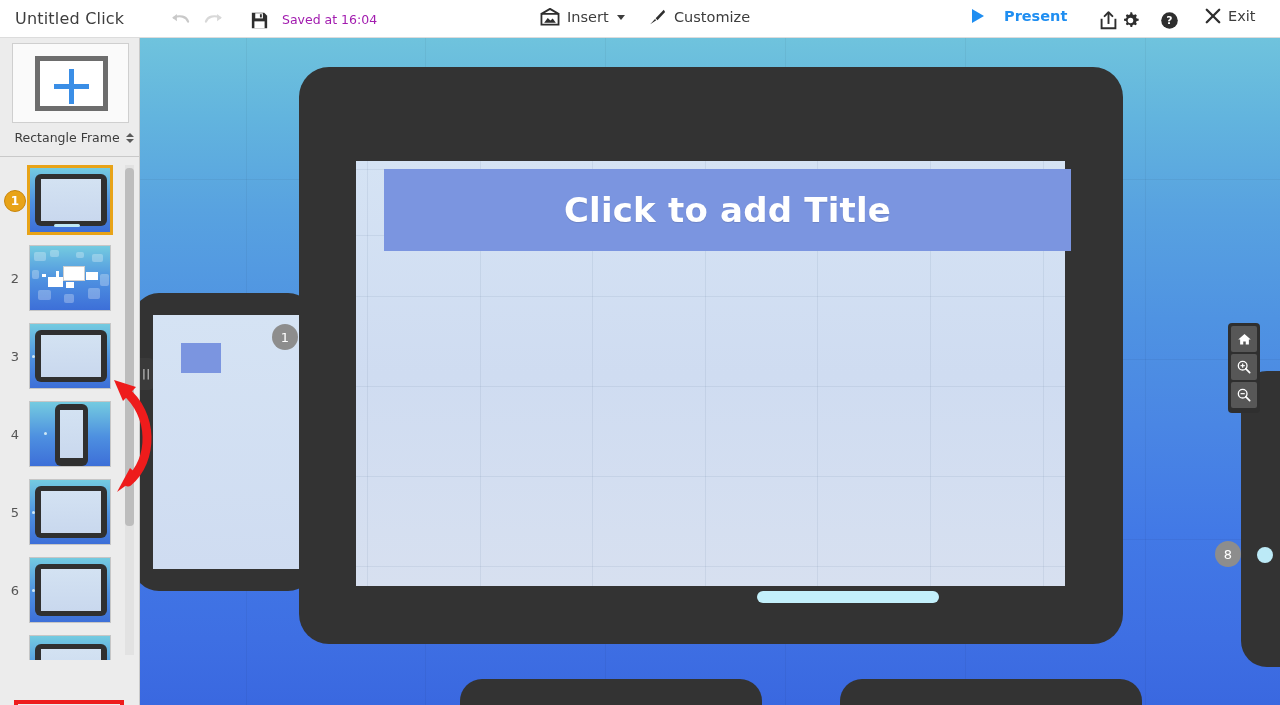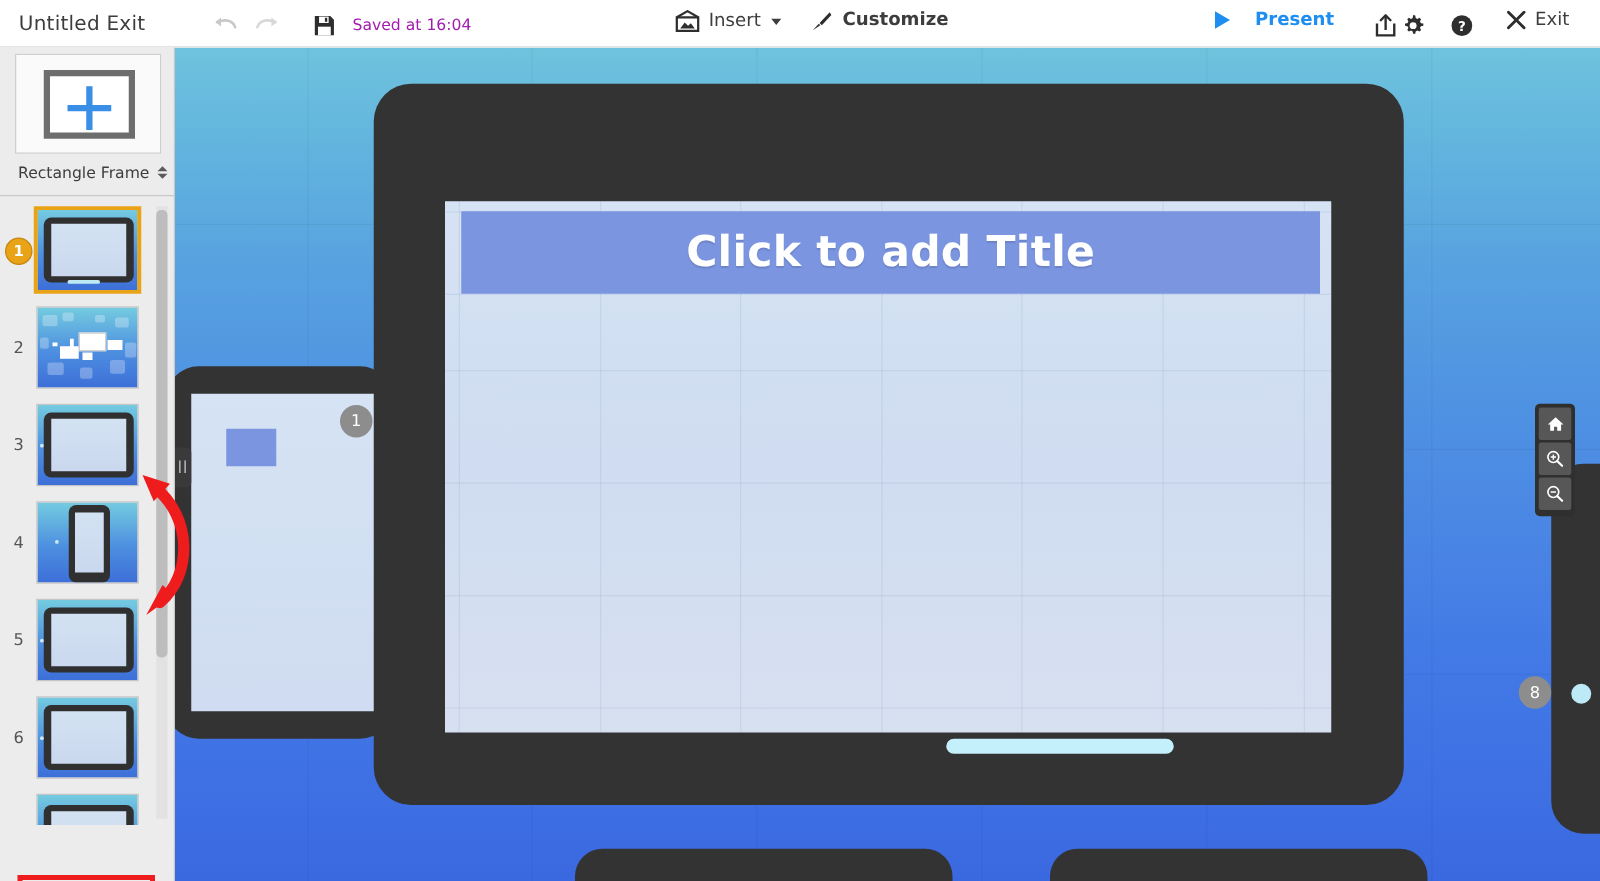--- a/index.html
+++ b/index.html
@@ -30,21 +30,21 @@
   .saved-label {
     position: absolute; left: 282px; top: 12px;
     font-size: 12.5px; color: #a21caf; white-space: nowrap;
   }
   #insert-group {
     position: absolute; left: 540px; top: 8px;
     display: flex; align-items: center; gap: 7px; cursor: pointer;
   }
   #customize-group {
     position: absolute; left: 648px; top: 8px;
-    display: flex; align-items: flex-start; gap: 8px; cursor: pointer; font-weight: bold;
+    display: flex; align-items: center; gap: 8px; cursor: pointer;
   }
   .tb-text { font-size: 14.5px; color: #3d3d3d; white-space: nowrap; }
   .caret {
     width: 0; height: 0; border-left: 4px solid transparent;
     border-right: 4px solid transparent; border-top: 5px solid #3d3d3d;
     margin-left: 1px;
   }
   #present-group {
     position: absolute; left: 972px; top: 8px;
     display: flex; align-items: center; gap: 9px; cursor: pointer;
@@ -201,21 +201,21 @@
     position:absolute; left:159px; top:29px; width:824px; height:577px;
     background:#333333; border-radius:30px;
   }
   #main-screen {
     position:absolute; left:57px; top:94px; width:709px; height:425px;
     background: linear-gradient(180deg,#d5e3f4 0%,#cfdcf1 50%,#d7e0f0 100%);
   }
   .screen-grid-v { position:absolute; top:0; bottom:0; width:1px; background:rgba(110,130,160,.13); }
   .screen-grid-h { position:absolute; left:0; right:0; height:1px; background:rgba(110,130,160,.13); }
   #title-band {
-    position:absolute; left:13px; top:8px; width:687px; height:66px;
+    position:absolute; left:28px; top:8px; width:687px; height:82px;
     background:#7b95e0;
   }
   #title-text {
     position:absolute; inset:0; display:flex; align-items:center; justify-content:center;
     font-size:34px; font-weight:bold; color:#ffffff; letter-spacing:.2px;
     text-shadow: 0 1px 1px rgba(0,0,0,.12);
   }
   #body-text {
     position:absolute; left:0; right:0; top:89px; text-align:center;
     font-size:21px; color:#1b1b1b;
@@ -368,21 +368,21 @@
         <svg width="16" height="16" viewBox="0 0 24 24">
           <circle cx="10" cy="10" r="6.5" fill="none" stroke="#fff" stroke-width="2"></circle>
           <line x1="14.6" y1="14.6" x2="20.5" y2="20.5" stroke="#fff" stroke-width="2.6" stroke-linecap="round"></line>
           <line x1="6.8" y1="10" x2="13.2" y2="10" stroke="#fff" stroke-width="1.8"></line>
         </svg>
       </div>
     </div>
   </div>
 
   <div id="topbar">
-    <div class="doc-title">Untitled Exit</div>
+    <div class="doc-title">Untitled Click</div>
 
     <div class="tb-icon" id="undo">
       <svg width="22" height="18" viewBox="0 0 24 20">
         <path d="M8.5 4.5 L3.5 8.5 L8.5 12.5 Z" fill="#c9c9c9"></path>
         <path d="M5 8.5 C12 5.5 19 7 21 13" fill="none" stroke="#c9c9c9" stroke-width="2.4" stroke-linecap="round"></path>
       </svg>
     </div>
     <div class="tb-icon" id="redo">
       <svg width="22" height="18" viewBox="0 0 24 20">
         <path d="M15.5 4.5 L20.5 8.5 L15.5 12.5 Z" fill="#d8d8d8"></path>

